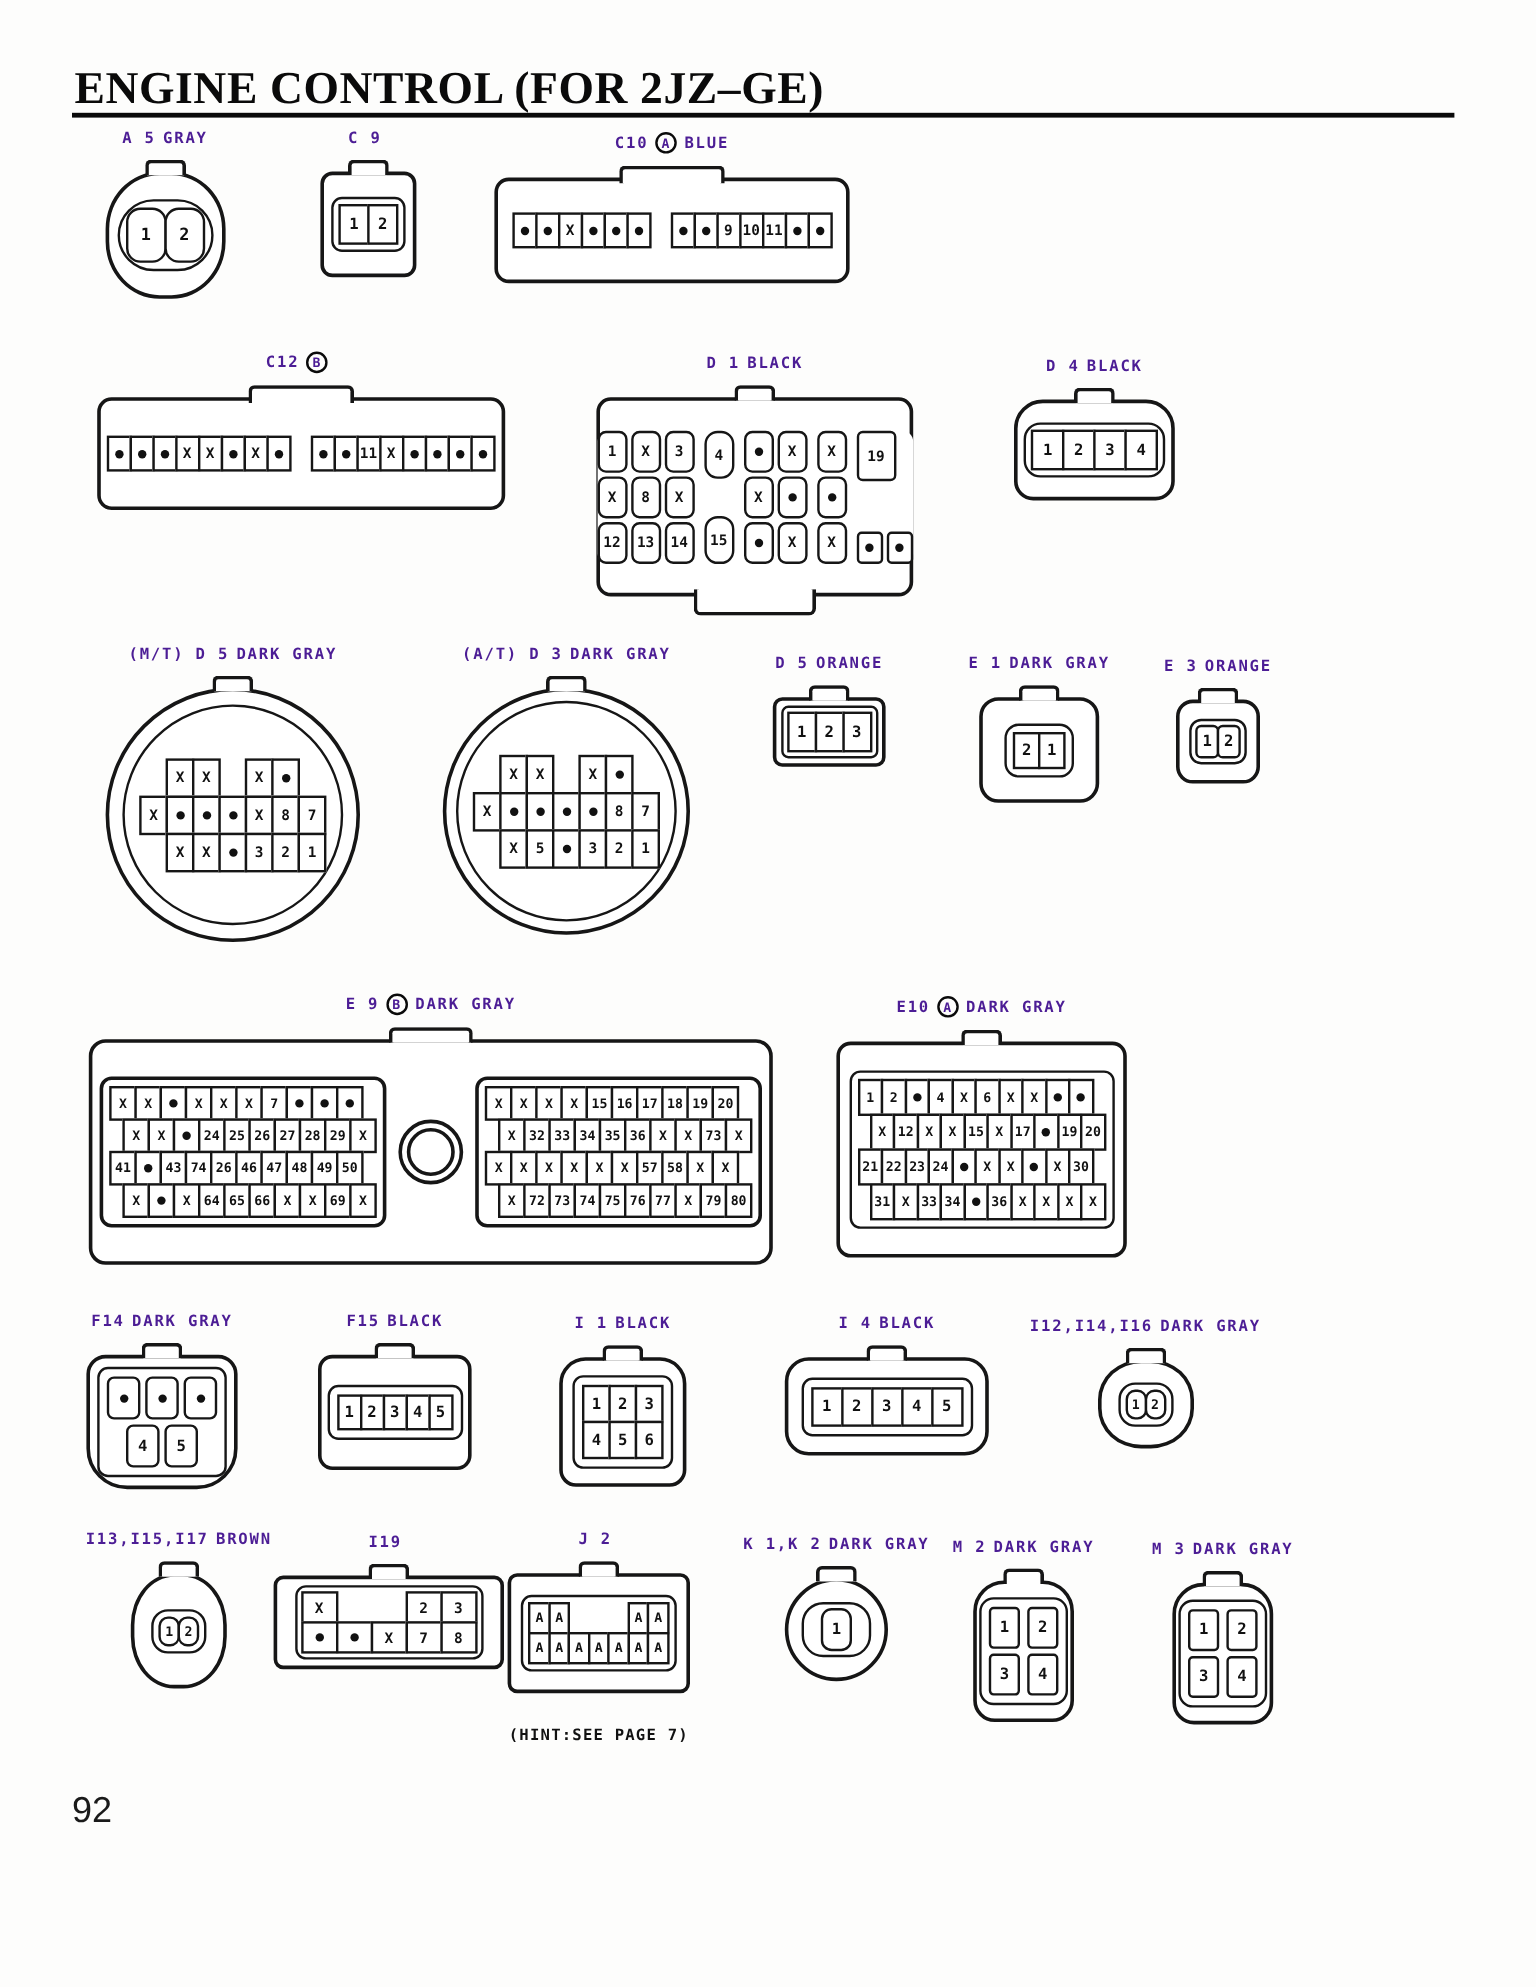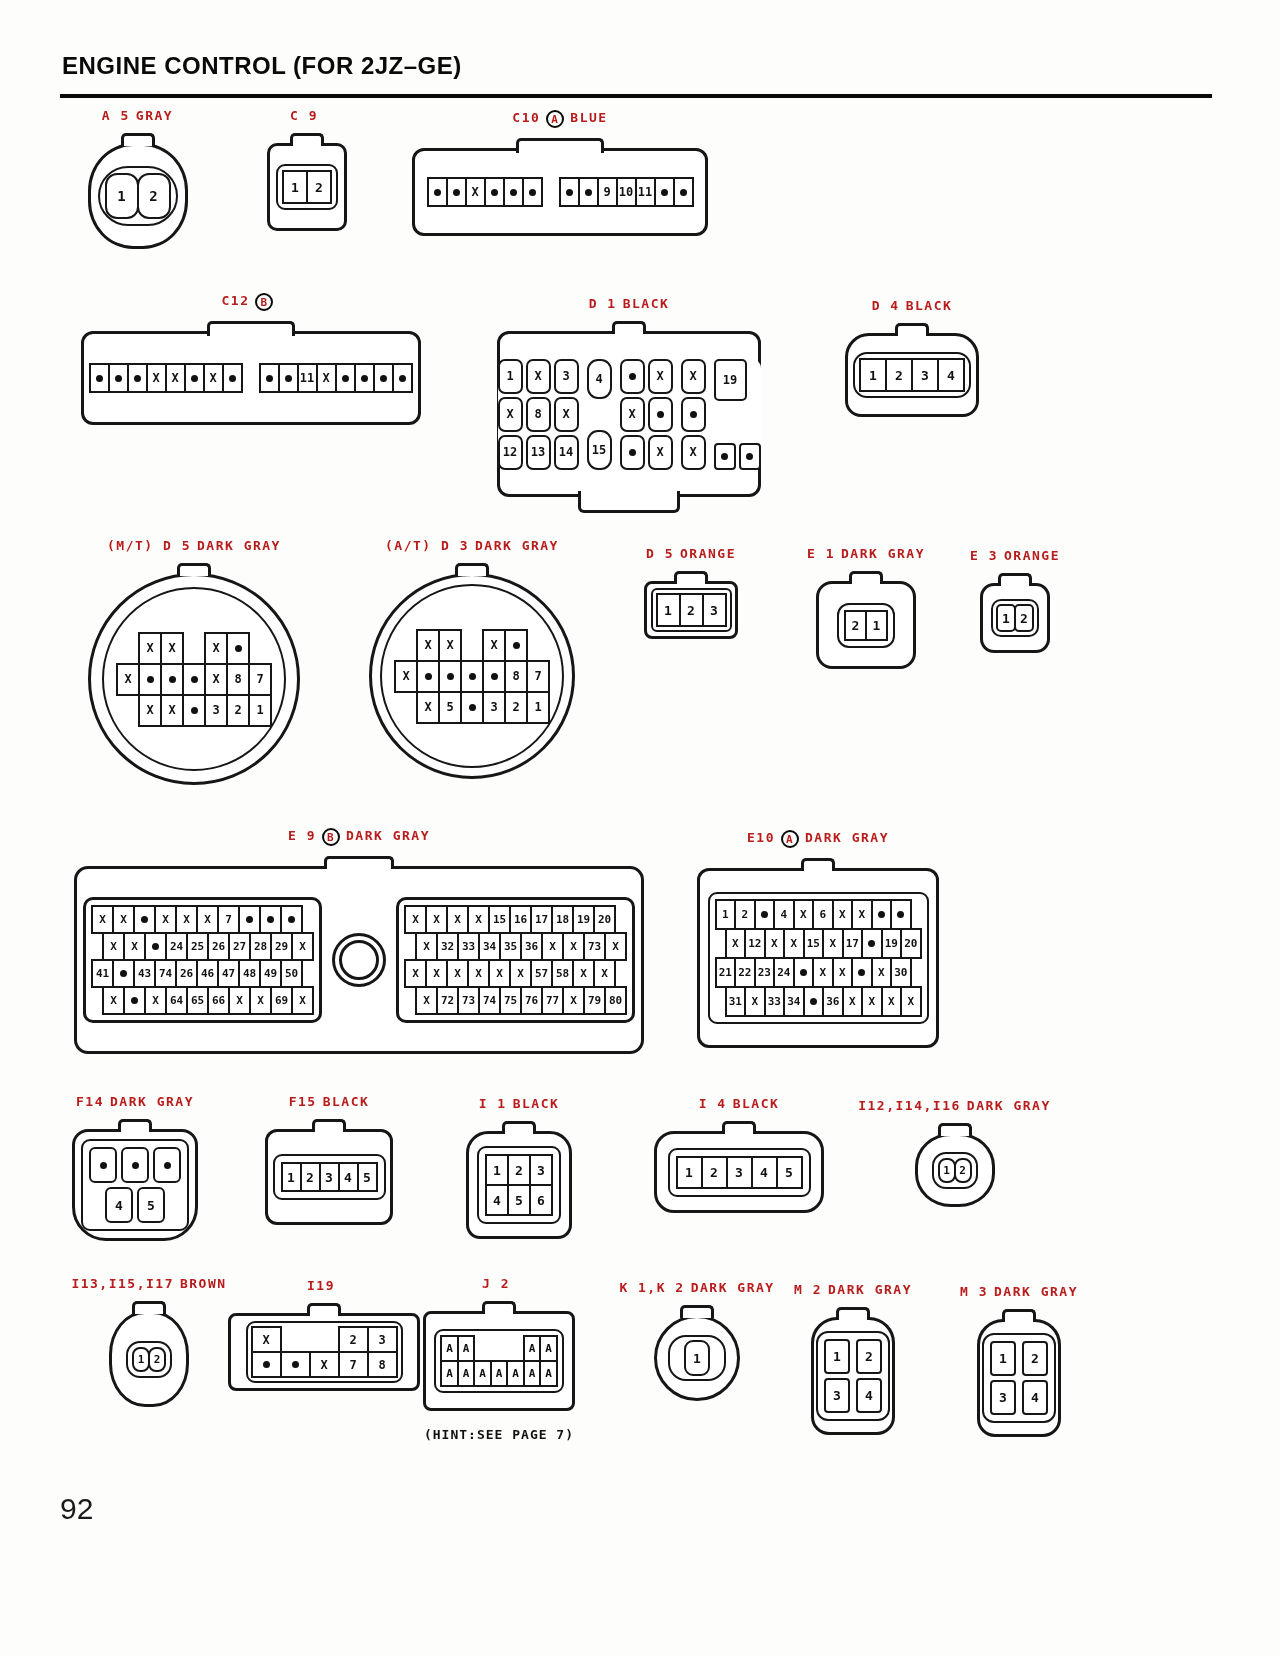--- a/index.html
+++ b/index.html
@@ -1,37 +1,37 @@
 <!DOCTYPE html>
 <html><head>
 <meta charset="utf-8">
 <style>
   *{margin:0;padding:0;box-sizing:border-box}
   html,body{width:1280px;height:1656px}
   body{background:#fdfdfc;position:relative;font-family:"DejaVu Sans Mono",monospace;color:#111;overflow:hidden}
-  .title{position:absolute;left:62px;top:52px;font-family:Liberation Sans, sans-serif;font-weight:700;font-size:24px;letter-spacing:.5px;color:#0a0a0a;white-space:nowrap}
+  .title{position:absolute;left:62px;top:52px;font-family:Liberation Serif, serif;font-weight:700;font-size:38px;letter-spacing:.5px;color:#0a0a0a;white-space:nowrap}
   .rule{position:absolute;left:60px;top:94px;width:1152px;height:4px;background:#0a0a0a}
   .pagenum{position:absolute;left:60px;top:1492px;font-family:"Liberation Sans",sans-serif;font-size:30px;color:#1a1a1a}
 
   .connector{position:absolute;display:flex;flex-direction:column;align-items:center}
-  .clabel{font:700 13px "DejaVu Sans Mono",monospace;letter-spacing:1.5px;white-space:nowrap;margin-bottom:20px;color:#b91c1c;display:flex;align-items:flex-start}
+  .clabel{font:700 13px "DejaVu Sans Mono",monospace;letter-spacing:1.5px;white-space:nowrap;margin-bottom:20px;color:#4c1d95;display:flex;align-items:center}
   .clabel .code{margin-right:6px}
   .badge{display:inline-flex;align-items:center;justify-content:center;width:18px;height:18px;border:2px solid #0a0a0a;border-radius:50%;font-size:11px;font-weight:700;margin-right:6px;flex:none}
   .body{position:relative;border:3px solid #161616;border-radius:12px;background:#fff;display:flex;align-items:center;justify-content:center;flex:none}
   .tab{position:absolute;top:-13px;left:50%;transform:translateX(-50%);width:34px;height:13px;border:3px solid #161616;border-bottom:none;border-radius:5px 5px 0 0;background:#fff}
   .face{border:2px solid #161616;border-radius:9px;padding:6px;display:flex;align-items:center;justify-content:center;gap:12px;background:#fff}
   .grp{display:flex;flex-direction:column;align-items:flex-start;justify-content:center}
   .grp.spread{align-self:stretch;justify-content:space-between}
   .prow{display:flex}
   .prow+.prow{margin-top:-2px}
   .cell{display:flex;align-items:center;justify-content:center;border:2px solid #161616;width:22px;height:30px;font-weight:700;font-size:13px;background:#fff;flex:none;font-family:"DejaVu Sans Mono",monospace}
   .cell+.cell{margin-left:-2px}
   .cell.gap{visibility:hidden}
   .cell.dot::after{content:"";width:7px;height:7px;border-radius:50%;background:#111}
-  .hint{margin-top:16px;font:700 13px "DejaVu Sans Mono",monospace;letter-spacing:1px;white-space:nowrap}
+  .hint{margin-top:28px;font:700 13px "DejaVu Sans Mono",monospace;letter-spacing:1px;white-space:nowrap}
   .ccirc{width:54px;height:54px;border:3px solid #161616;border-radius:50%;display:flex;align-items:center;justify-content:center;flex:none}
   .ccirc::after{content:"";width:34px;height:34px;border:3px solid #161616;border-radius:50%}
 
   .shape-strip .face{border:none;padding:0;gap:16px}
   .shape-dual .face{border:none;padding:0;gap:10px}
   .shape-dual .grp{border:3px solid #161616;border-radius:10px;padding:5px;background:#fff}
   .shape-round{border-radius:50% !important}
   .shape-round .face{border-radius:50%}
   .shape-oval{border-radius:45% !important}
 

